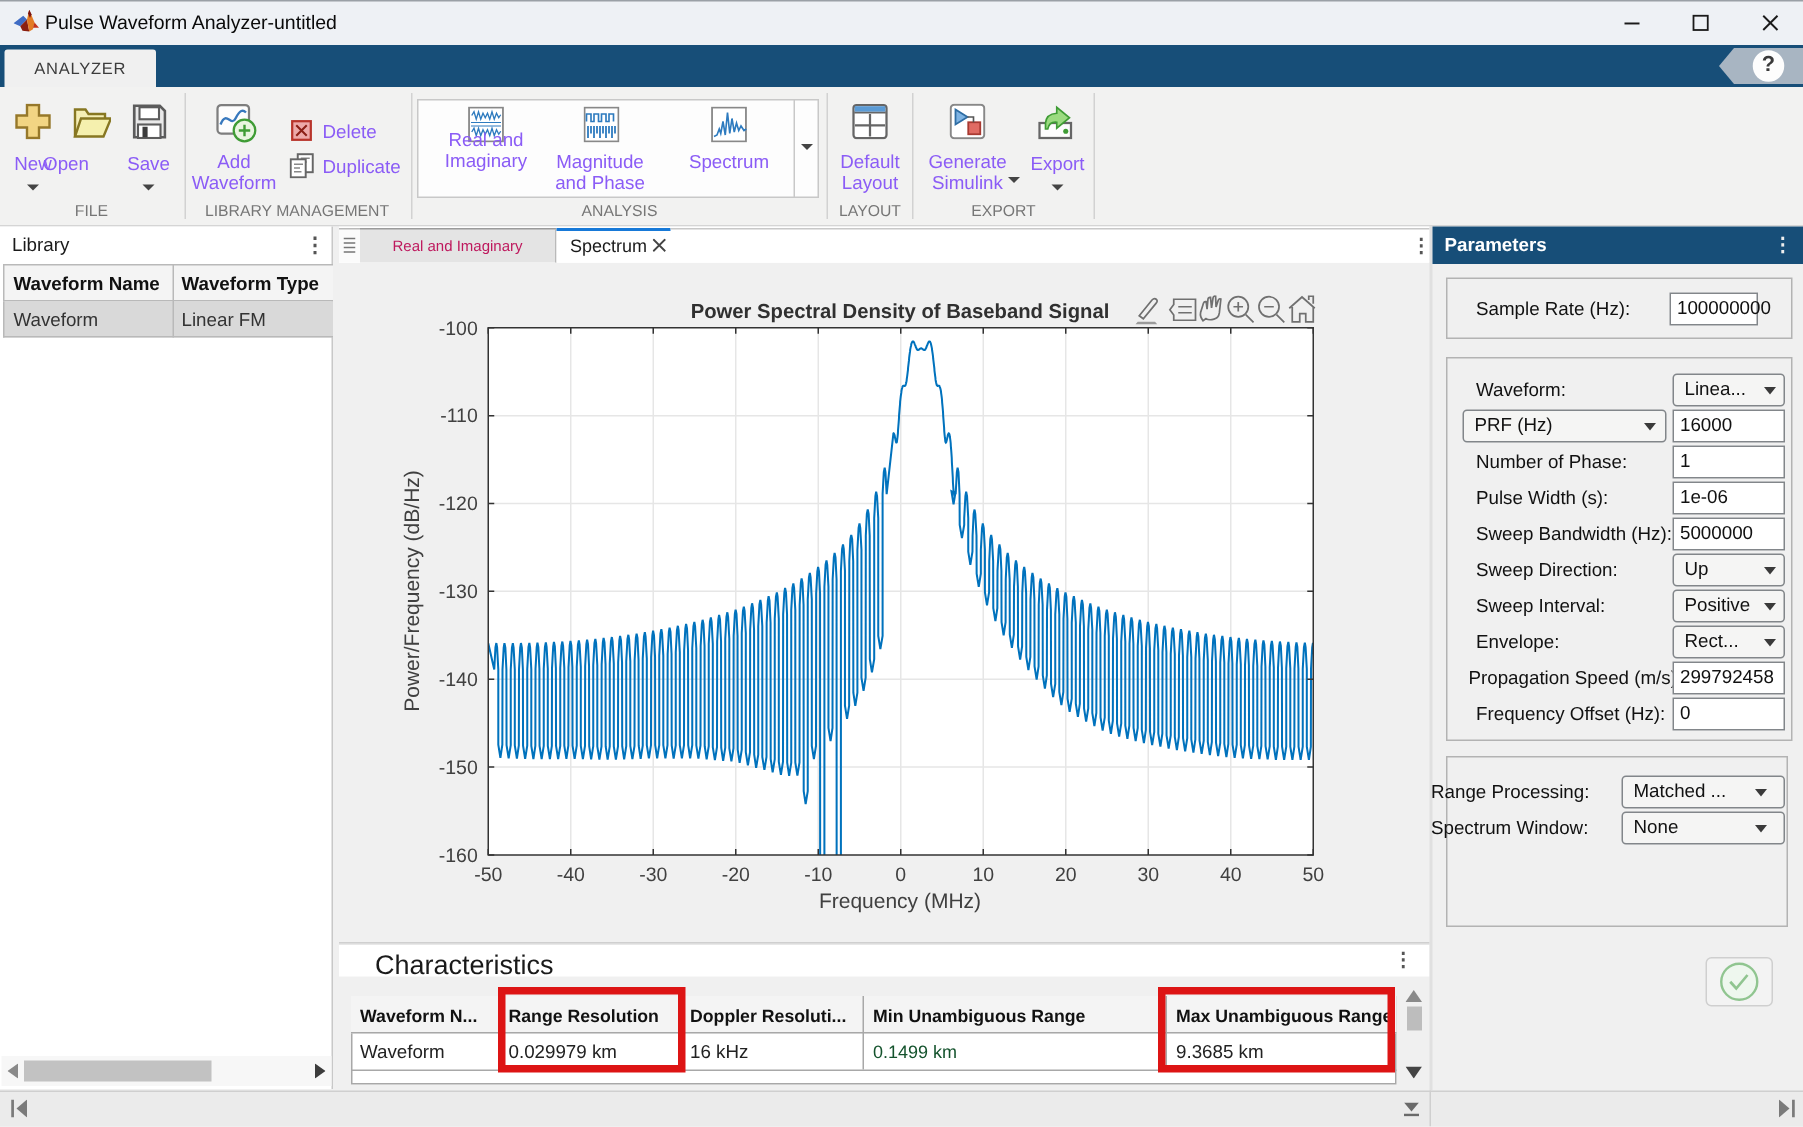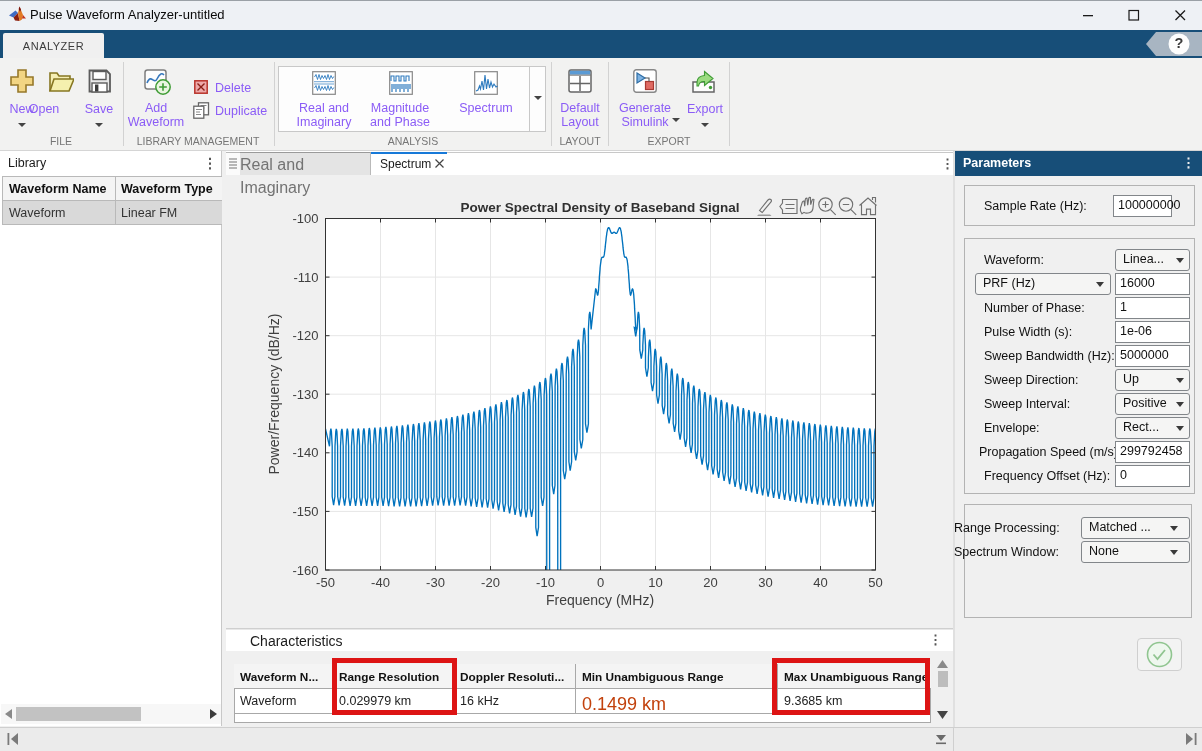--- a/index.html
+++ b/index.html
@@ -113,21 +113,21 @@
 <div class="abs" style="left:530px;top:66px;width:16px;height:66px;background:#fdfdfd;border:1px solid #c8c8c8;border-left:none"></div>
 <div class="ddarrow" style="left:534px;top:96px"></div>
 <svg class="abs" style="left:312px;top:71px" width="24" height="24" viewBox="0 0 24 24">
  <rect x="0.7" y="0.7" width="22.6" height="22.6" fill="#fff" stroke="#888" stroke-width="1.2"></rect>
  <g stroke="#2e7bbf" stroke-width="0.9" fill="none">
   <path d="M2.5 6 l1.5 -2.5 1.5 5 1.5 -5 1.5 5 1.5 -4 1.5 3 1.5 -3 1.5 4 1.5 -5 1.5 5 1.5 -4 1.5 3 1.3 -2"></path>
   <path d="M2.5 17 l1.5 -2.5 1.5 5 1.5 -5 1.5 5 1.5 -4 1.5 3 1.5 -3 1.5 4 1.5 -5 1.5 5 1.5 -4 1.5 3 1.3 -2"></path>
   <path d="M2 10.7 h20 M2 13 h20" stroke-width="0.7"></path>
  </g>
 </svg>
-<div class="btnlabel" style="left:284px;top:101px;width:80px">Real and<br>Imaginary</div>
+<div class="btnlabel" style="left:284px;top:86px;width:80px">Real and<br>Imaginary</div>
 <svg class="abs" style="left:389px;top:71px" width="24" height="24" viewBox="0 0 24 24">
  <rect x="0.7" y="0.7" width="22.6" height="22.6" fill="#fff" stroke="#888" stroke-width="1.2"></rect>
  <path d="M2 10 v-5 h3 v5 h2 v-5 h3 v5 h2 v-5 h3 v5 h2 v-5 h3 v5" fill="none" stroke="#2e7bbf" stroke-width="1.1"></path>
  <path d="M3 13 v8 M5 13 v5 M7 13 v8 M9 13 v5 M11 13 v8 M13 13 v5 M15 13 v8 M17 13 v5 M19 13 v8 M21 13 v5" stroke="#2e7bbf" stroke-width="1.2"></path>
 </svg>
 <div class="btnlabel" style="left:360px;top:101px;width:80px">Magnitude<br>and Phase</div>
 <svg class="abs" style="left:474px;top:71px" width="24" height="24" viewBox="0 0 24 24">
  <rect x="0.7" y="0.7" width="22.6" height="22.6" fill="#fff" stroke="#888" stroke-width="1.2"></rect>
  <path d="M2 20 l2 -1 1.5 -4 1 3 1.5 -8 1.5 9 1.5 -15 1.5 14 1.5 -10 1.5 9 1.5 -6 1.5 5 1.5 -3 2 3 1.5 -1" fill="none" stroke="#2e7bbf" stroke-width="1.1"></path>
 </svg>
@@ -177,21 +177,21 @@
     <polygon points="1,0 8,5 1,10" fill="#3c3c3c"></polygon>
   </svg>
 
 <div class="abs" style="left:222px;top:151px;width:4px;height:576px;background:#f0f0f0"></div>
 
 <div class="abs" id="tabbar" style="border-bottom:1px solid #fff"></div>
 <div class="abs" style="left:226px;top:152px;width:14px;height:23px;background:#fbfbfb;border-top:1px solid #b9b9b9"></div>
 <svg class="abs" style="left:229px;top:158px" width="8" height="11" viewBox="0 0 8 11">
  <path d="M0 1 h8 M0 4 h8 M0 7 h8 M0 10 h8" stroke="#777" stroke-width="1.1"></path>
 </svg>
-<div class="abs" style="left:240px;top:152px;width:131px;height:23px;background:#e4e4e4;border-top:1px solid #9a9a9a;border-right:1px solid #b9b9b9;font-size:16px;color:#737373;text-align:left;line-height:23px">Real and Imaginary</div>
+<div class="abs" style="left:240px;top:152px;width:131px;height:23px;background:#e4e4e4;border-top:1px solid #9a9a9a;border-right:1px solid #b9b9b9;font-size:10px;color:#be185d;text-align:center;line-height:23px">Real and Imaginary</div>
 <div class="abs" style="left:371px;top:152px;width:77px;height:23px;background:#fff;border-top:2px solid #1779d8;font-size:12px;color:#1a1a1a;text-align:left;line-height:21px;padding-left:9px">Spectrum</div>
 <svg class="abs" style="left:435px;top:159px" width="9" height="9" viewBox="0 0 9 9">
     <path d="M0.5 0.5 L8.5 8.5 M8.5 0.5 L0.5 8.5" stroke="#444" stroke-width="1.2"></path>
   </svg>
 <div class="abs" style="left:447px;top:152px;width:506px;height:23px;background:#fff;border-top:1px solid #c8c8c8"></div>
 <div class="abs" style="left:941px;top:156px;font-size:13px;color:#555;font-weight:bold">⋮</div>
 
 <svg class="abs" style="left:226px;top:175px" width="727" height="453" viewBox="0 0 727 453">
 <rect x="99.5" y="43.5" width="550.0" height="351.5" fill="#ffffff"></rect>
 <path d="M154.5 43.5V395.0 M209.5 43.5V395.0 M264.5 43.5V395.0 M319.5 43.5V395.0 M374.5 43.5V395.0 M429.5 43.5V395.0 M484.5 43.5V395.0 M539.5 43.5V395.0 M594.5 43.5V395.0 M99.5 102.1H649.5 M99.5 160.7H649.5 M99.5 219.2H649.5 M99.5 277.8H649.5 M99.5 336.4H649.5" stroke="#e6e6e6" stroke-width="1" fill="none"></path>
@@ -232,38 +232,38 @@
 <circle cx="620" cy="31.5" r="6.7"></circle>
       <path d="M625 36.7 l5.2 5.2 M616.8 31.5 h6.4"></path>
 <path d="M633.5 32.5 l8.5 -7.5 8.5 7.5 M635.5 31.6 v10 h5 v-5.5 h4 v5.5 h5 v-10 M646.5 27 v-2.5 h3 v5"></path>
 </g>
 </svg>
 
 <div class="abs" style="left:226px;top:628px;width:727px;height:2px;background:#e8e8e8;border-top:1px solid #cfcfcf"></div>
 
 <div class="abs" id="charpanel"></div>
 <div class="abs" style="left:226px;top:630px;width:727px;height:21px;background:#fff"></div>
-<div class="abs" style="left:250px;top:633px;font-size:14px;color:#1a1a1a">Characteristics</div>
+<div class="abs" style="left:250px;top:633px;font-size:18px;color:#1a1a1a">Characteristics</div>
 <div class="abs" style="left:929px;top:632px;font-size:13px;color:#555;font-weight:bold">⋮</div>
 <div class="abs" style="left:234px;top:664px;width:697px;height:59px;background:#fff;border:1px solid #a8a8a8"></div>
 <div class="abs" style="left:234px;top:664px;width:697px;height:25px;background:#f4f4f4;border-bottom:1px solid #a8a8a8"></div>
 <div class="abs" style="left:234px;top:713px;width:697px;height:1px;background:#a8a8a8"></div>
 <div class="abs" style="left:332px;top:664px;width:1px;height:49px;background:#a8a8a8"></div>
 <div class="abs" style="left:453px;top:664px;width:1px;height:49px;background:#a8a8a8"></div>
 <div class="abs" style="left:575px;top:664px;width:1px;height:49px;background:#a8a8a8"></div>
 <div class="abs" style="left:777px;top:664px;width:1px;height:49px;background:#a8a8a8"></div>
 <div class="abs" style="left:240px;top:670px;font-size:11.8px;font-weight:bold;color:#111">Waveform N...</div>
 <div class="abs" style="left:339px;top:670px;font-size:11.8px;font-weight:bold;color:#111">Range Resolution</div>
 <div class="abs" style="left:460px;top:670px;font-size:11.8px;font-weight:bold;color:#111">Doppler Resoluti...</div>
 <div class="abs" style="left:582px;top:670px;font-size:11.8px;font-weight:bold;color:#111">Min Unambiguous Range</div>
 <div class="abs" style="left:784px;top:670px;font-size:11.8px;font-weight:bold;color:#111">Max Unambiguous Range</div>
 <div class="abs" style="left:240px;top:694px;font-size:12.5px;color:#222">Waveform</div>
 <div class="abs" style="left:339px;top:694px;font-size:12.5px;color:#222">0.029979 km</div>
 <div class="abs" style="left:460px;top:694px;font-size:12.5px;color:#222">16 kHz</div>
-<div class="abs" style="left:582px;top:694px;font-size:18px;color:#c2410c">0.1499 km</div>
+<div class="abs" style="left:582px;top:694px;font-size:12px;color:#14532d">0.1499 km</div>
 <div class="abs" style="left:784px;top:694px;font-size:12.5px;color:#222">9.3685 km</div>
 <div class="abs" style="left:332px;top:658px;width:125px;height:57px;border:5px solid #dd1414"></div>
 <div class="abs" style="left:772px;top:658px;width:158px;height:57px;border:5px solid #dd1414"></div>
 
 <svg class="abs" style="left:937px;top:660px" width="11" height="8" viewBox="0 0 11 8">
     <polygon points="5.5,0 11,8 0,8" fill="#8a8a8a"></polygon>
   </svg>
 <div class="abs" style="left:938px;top:671px;width:10px;height:16px;background:#bdbdbd"></div>
 <svg class="abs" style="left:937px;top:711px" width="11" height="8" viewBox="0 0 11 8">
     <polygon points="0,0 11,0 5.5,8" fill="#444"></polygon>

